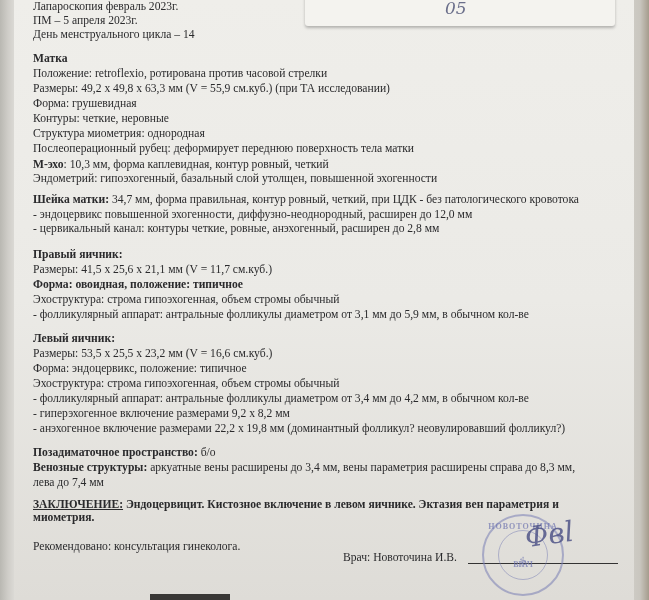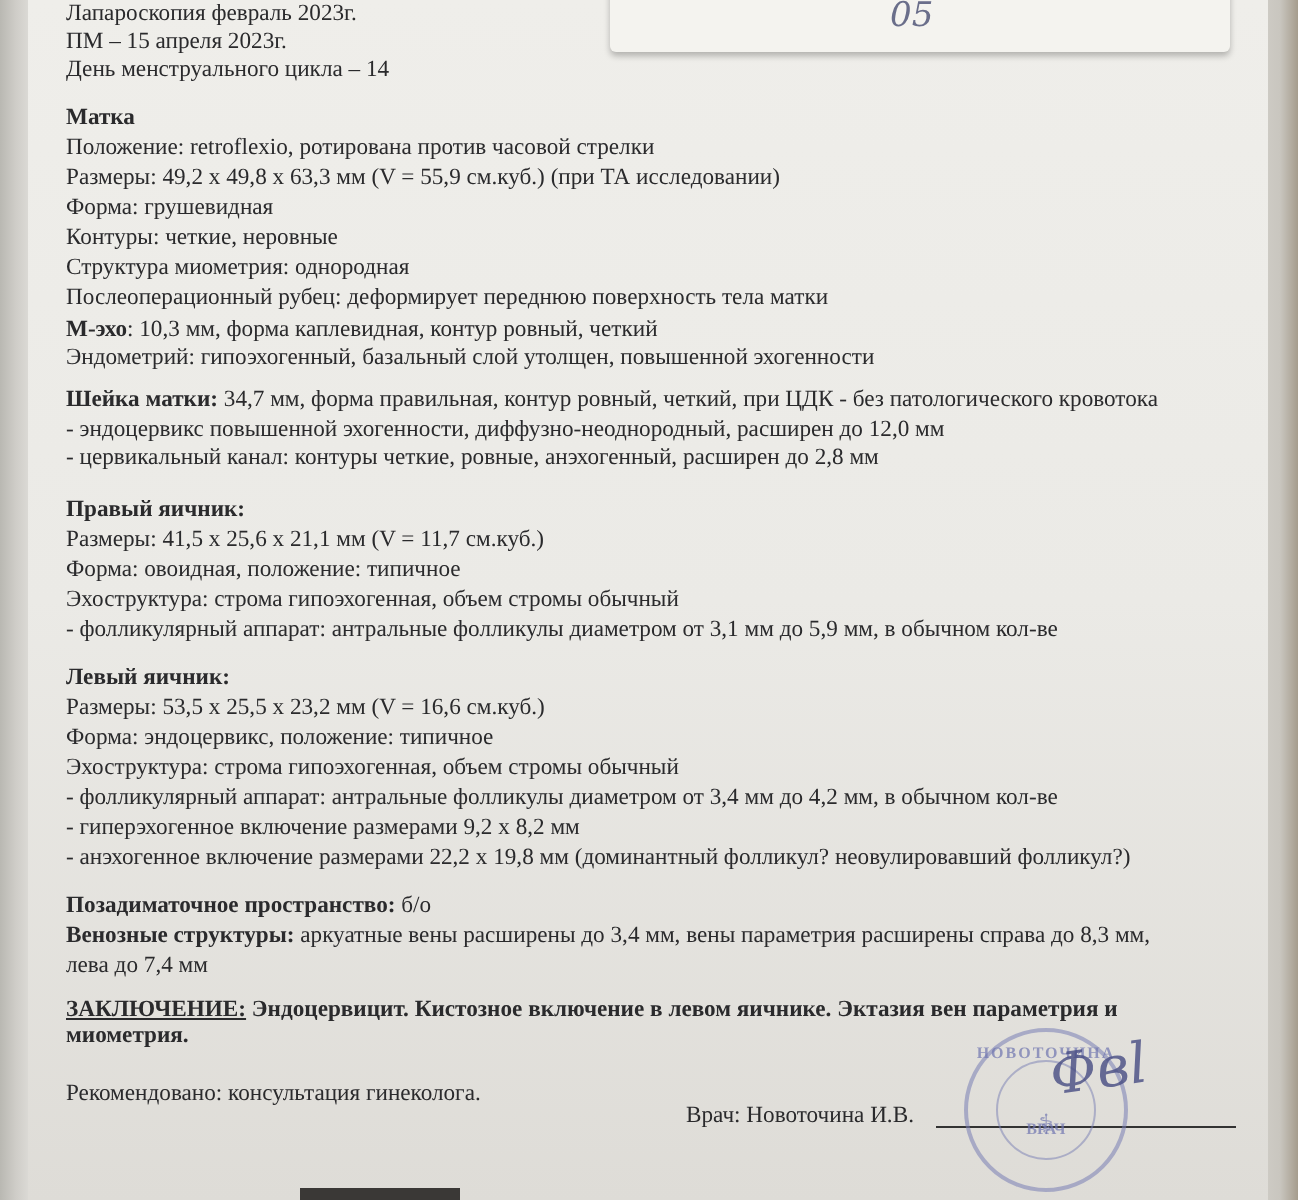--- a/index.html
+++ b/index.html
@@ -37,41 +37,41 @@
 <body>
 
 <div class="paper"></div>
 
 <div class="stuck-paper">
 
   <div class="hand">05</div>
 </div>
 
 <div class="line" style="top:0px;">Лапароскопия февраль 2023г.</div>
-<div class="line" style="top:14px;">ПМ – 15 апреля 2023г.</div>
+<div class="line" style="top:14px;">ПМ – 5 апреля 2023г.</div>
 <div class="line" style="top:28px;">День менструального цикла – 14</div>
 
 <div class="line b" style="top:52px;">Матка</div>
 <div class="line" style="top:67px;">Положение: retroflexio, ротирована против часовой стрелки</div>
 <div class="line" style="top:82px;">Размеры: 49,2 х 49,8 х 63,3  мм  (V = 55,9 см.куб.) (при ТА исследовании)</div>
 <div class="line" style="top:97px;">Форма: грушевидная</div>
 <div class="line" style="top:112px;">Контуры:  четкие, неровные</div>
 <div class="line" style="top:127px;">Структура миометрия: однородная</div>
 <div class="line" style="top:142px;">Послеоперационный рубец: деформирует переднюю поверхность тела матки</div>
 
 <div class="line" style="top:158px;"><span class="b">М-эхо</span><span>: 10,3 мм, форма каплевидная, контур ровный, четкий</span></div>
 <div class="line" style="top:172px;">Эндометрий:  гипоэхогенный, базальный слой утолщен, повышенной эхогенности</div>
 
 <div class="line" style="top:193px;"><span class="b">Шейка матки:</span><span> 34,7 мм, форма правильная, контур ровный, четкий, при ЦДК - без патологического кровотока</span></div>
 <div class="line" style="top:208px;">- эндоцервикс повышенной эхогенности, диффузно-неоднородный, расширен до 12,0 мм</div>
 <div class="line" style="top:222px;">- цервикальный канал: контуры четкие, ровные, анэхогенный, расширен до 2,8 мм</div>
 
 <div class="line b" style="top:248px;">Правый яичник:</div>
 <div class="line" style="top:263px;">Размеры: 41,5 х 25,6 х 21,1  мм  (V =  11,7  см.куб.)</div>
-<div class="line" style="top:278px;">Форма: овоидная, положение: типичное</div>
+<div class="line" style="top:278px;font-weight:bold;">Форма: овоидная, положение: типичное</div>
 <div class="line" style="top:293px;">Эхоструктура: строма гипоэхогенная, объем стромы обычный</div>
 <div class="line" style="top:308px;">- фолликулярный аппарат: антральные фолликулы диаметром от 3,1 мм до 5,9 мм, в обычном кол-ве</div>
 
 <div class="line b" style="top:332px;">Левый яичник:</div>
 <div class="line" style="top:347px;">Размеры: 53,5 х 25,5 х 23,2 мм  (V = 16,6 см.куб.)</div>
 <div class="line" style="top:362px;">Форма: эндоцервикс, положение: типичное</div>
 <div class="line" style="top:377px;">Эхоструктура: строма гипоэхогенная, объем стромы обычный</div>
 <div class="line" style="top:392px;">- фолликулярный аппарат: антральные фолликулы диаметром от 3,4 мм до 4,2 мм, в обычном кол-ве</div>
 <div class="line" style="top:407px;">- гиперэхогенное включение размерами 9,2 х 8,2 мм</div>
 <div class="line" style="top:422px;">- анэхогенное включение размерами 22,2 х 19,8 мм (доминантный фолликул? неовулировавший фолликул?)</div>

